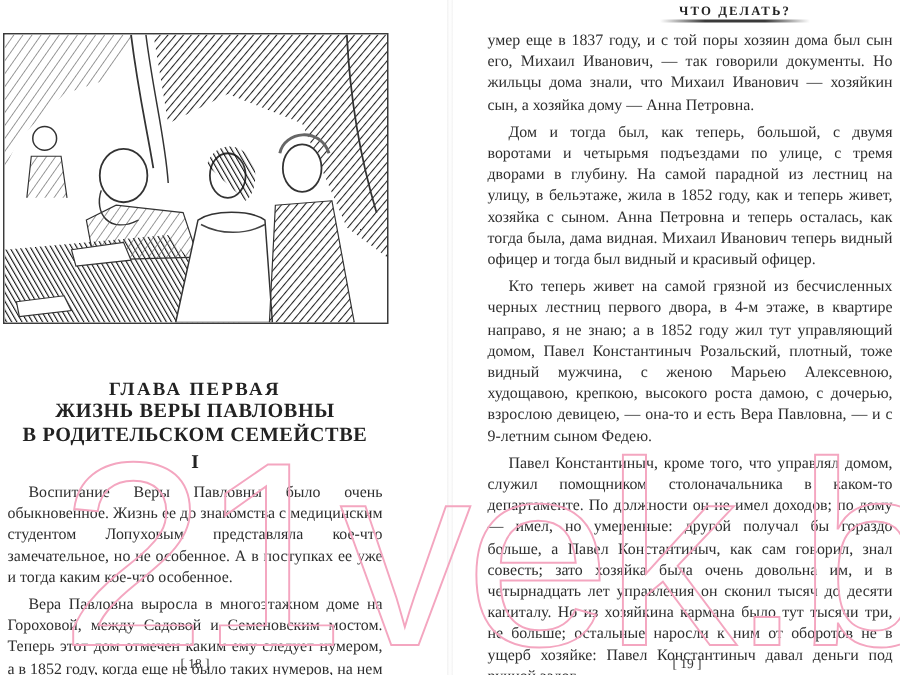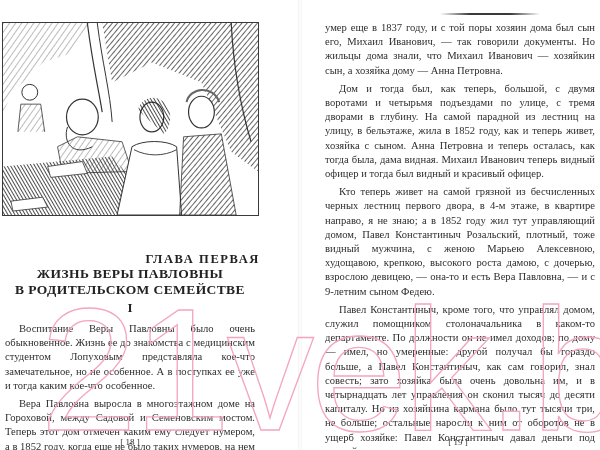--- a/index.html
+++ b/index.html
@@ -19,21 +19,21 @@
 
   
   .illustration {
     position: absolute; left: 2px; top: 22px; width: 257px; height: 194px;
     border: 1.5px solid #3a3a3a; box-sizing: border-box; overflow: hidden;
     background: #ffffff;
   }
   .illustration svg { width: 100%; height: 100%; display: block; }
 
   .chapter-label {
-    position: absolute; left: 0; width: 260px; top: 252px; text-align: right;
+    position: absolute; left: 0; width: 260px; top: 252px; text-align: center;
     font-family: "Liberation Serif", serif; font-weight: bold;
     font-size: 12.5px; letter-spacing: 1.6px; color: #222;
   }
   .chapter-title {
     position: absolute; left: 0; width: 260px; top: 266px; text-align: center;
     font-family: "Liberation Serif", serif; font-weight: bold;
     font-size: 13.5px; line-height: 16px; letter-spacing: 0.4px; color: #222;
   }
   .section-num {
     position: absolute; left: 0; width: 260px; top: 300px; text-align: center;
@@ -129,20 +129,21 @@
     <div class="text text-left">
       <p>Воспитание Веры Павловны было очень обыкновенное. Жизнь ее до знакомства с медицинским студентом Лопуховым представляла кое-что замечательное, но не особенное. А в поступках ее уже и тогда каким кое-что особенное.</p>
       <p>Вера Павловна выросла в многоэтажном доме на Гороховой, между Садовой и Семеновским мостом. Теперь этот дом отмечен каким ему следует нумером, а в 1852 году, когда еще не было таких нумеров, на нем была надпись: «Дом действительного статского советника Ивана Захаровича Сторешникова». Так говорила надпись; но Иван Захарыч Сторешников</p>
     </div>
 
     <div class="folio folio-left">[ 18 ]</div>
   </div>
 
   <div class="gutter"></div>
 
+  <div class="running-head">ЧТО ДЕЛАТЬ?</div>
   <div class="head-rule"></div>
 
   <div class="text text-right">
     <p class="noindent">умер еще в 1837 году, и с той поры хозяин дома был сын его, Михаил Иванович, — так говорили документы. Но жильцы дома знали, что Михаил Иванович — хозяйкин сын, а хозяйка дому — Анна Петровна.</p>
     <p>Дом и тогда был, как теперь, большой, с двумя воротами и четырьмя подъездами по улице, с тремя дворами в глубину. На самой парадной из лестниц на улицу, в бельэтаже, жила в 1852 году, как и теперь живет, хозяйка с сыном. Анна Петровна и теперь осталась, как тогда была, дама видная. Михаил Иванович теперь видный офицер и тогда был видный и красивый офицер.</p>
     <p>Кто теперь живет на самой грязной из бесчисленных черных лестниц первого двора, в 4-м этаже, в квартире направо, я не знаю; а в 1852 году жил тут управляющий домом, Павел Константиныч Розальский, плотный, тоже видный мужчина, с женою Марьею Алексевною, худощавою, крепкою, высокого роста дамою, с дочерью, взрослою девицею, — она-то и есть Вера Павловна, — и с 9-летним сыном Федею.</p>
     <p>Павел Константиныч, кроме того, что управлял домом, служил помощником столоначальника в каком-то департаменте. По должности он не имел доходов; по дому — имел, но умеренные: другой получал бы гораздо больше, а Павел Константиныч, как сам говорил, знал совесть; зато хозяйка была очень довольна им, и в четырнадцать лет управления он сконил тысяч до десяти капиталу. Но из хозяйкина кармана было тут тысячи три, не больше; остальные наросли к ним от оборотов не в ущерб хозяйке: Павел Константиныч давал деньги под ручной залог.</p>
     <p>У Марьи Алексевны тоже был капиталец — тысяч пять, как она говорила кумушкам, — на самом деле побольше. Основание капиталу было положено лет 15 тому назад продажею енотовой шубы, платьишка и мебелишки, доставшихся Марье Алексевне после брата-чиновника. Выручив рублей полтораста, она тоже пустила их в оборот под залоги, действовала гораздо рискованнее мужа и несколько раз попадалась на удочку; какой-то плут взял у нее 5 руб. под залог паспорта, —</p>
   </div>
 

